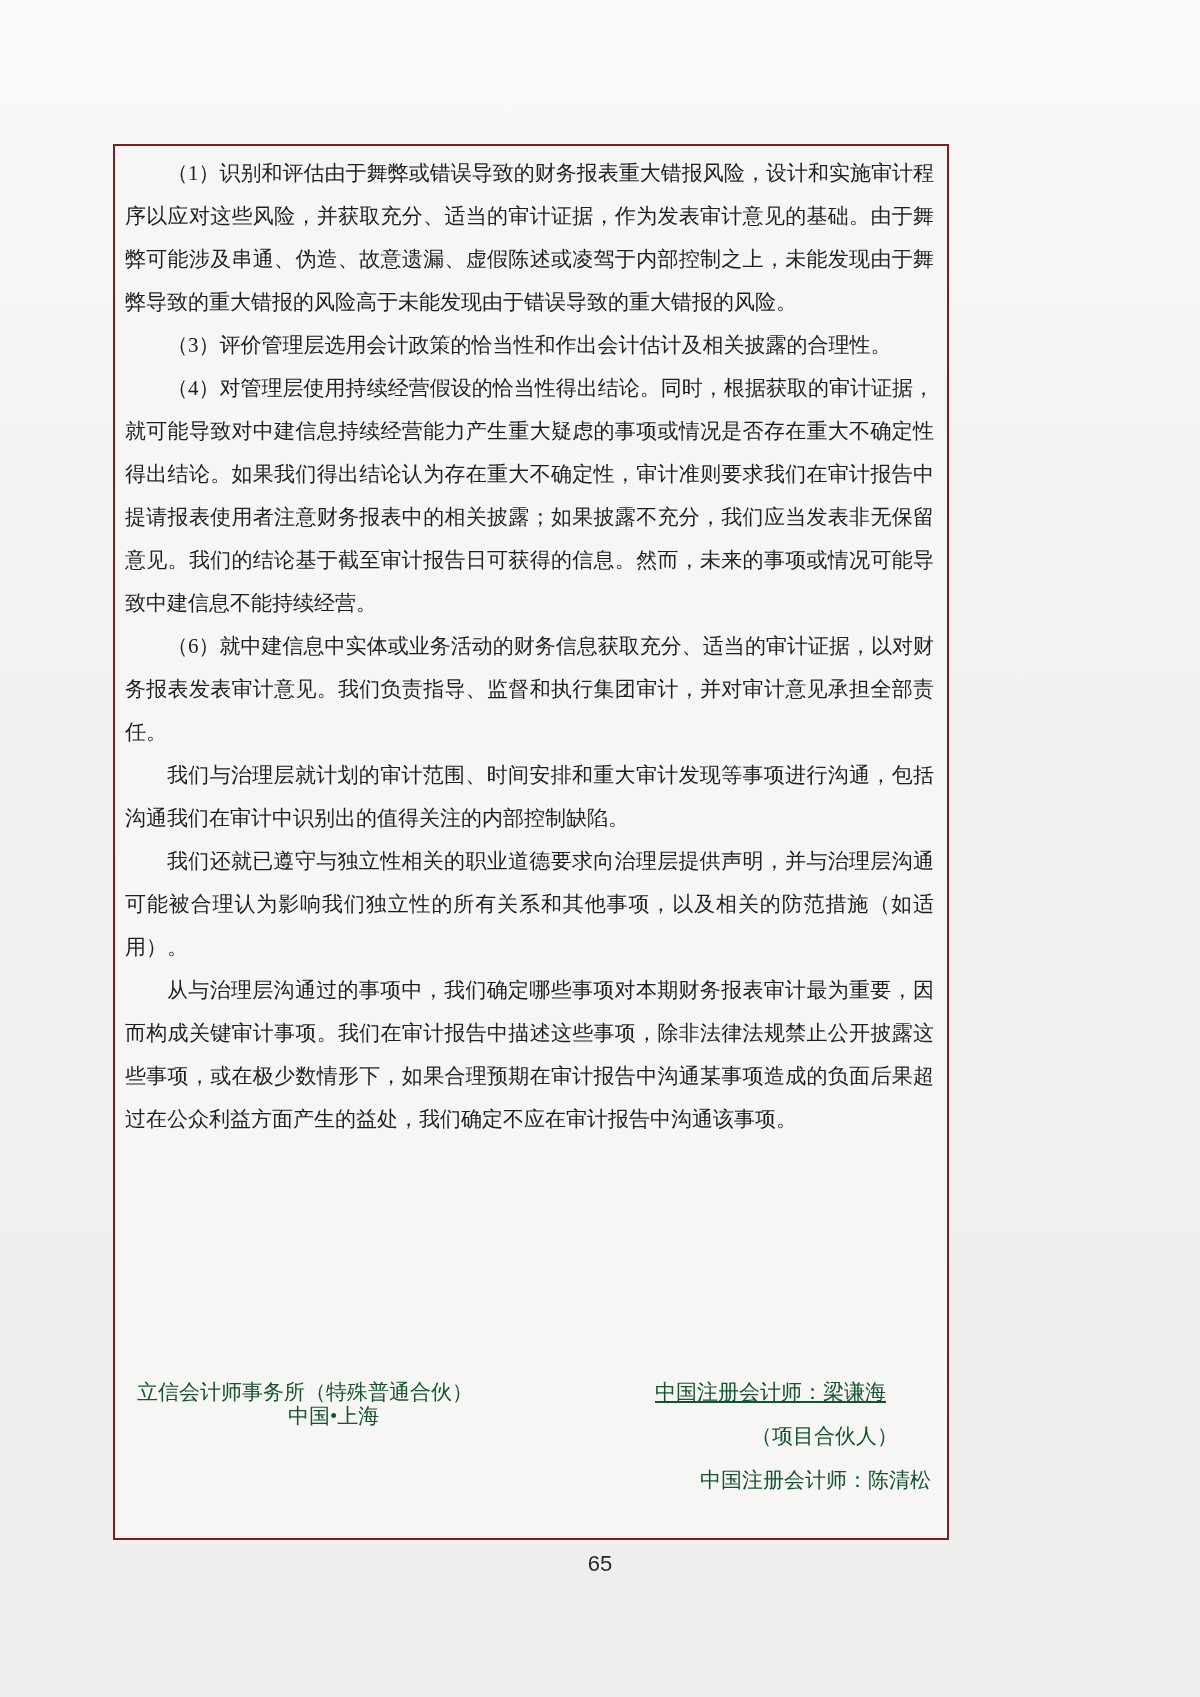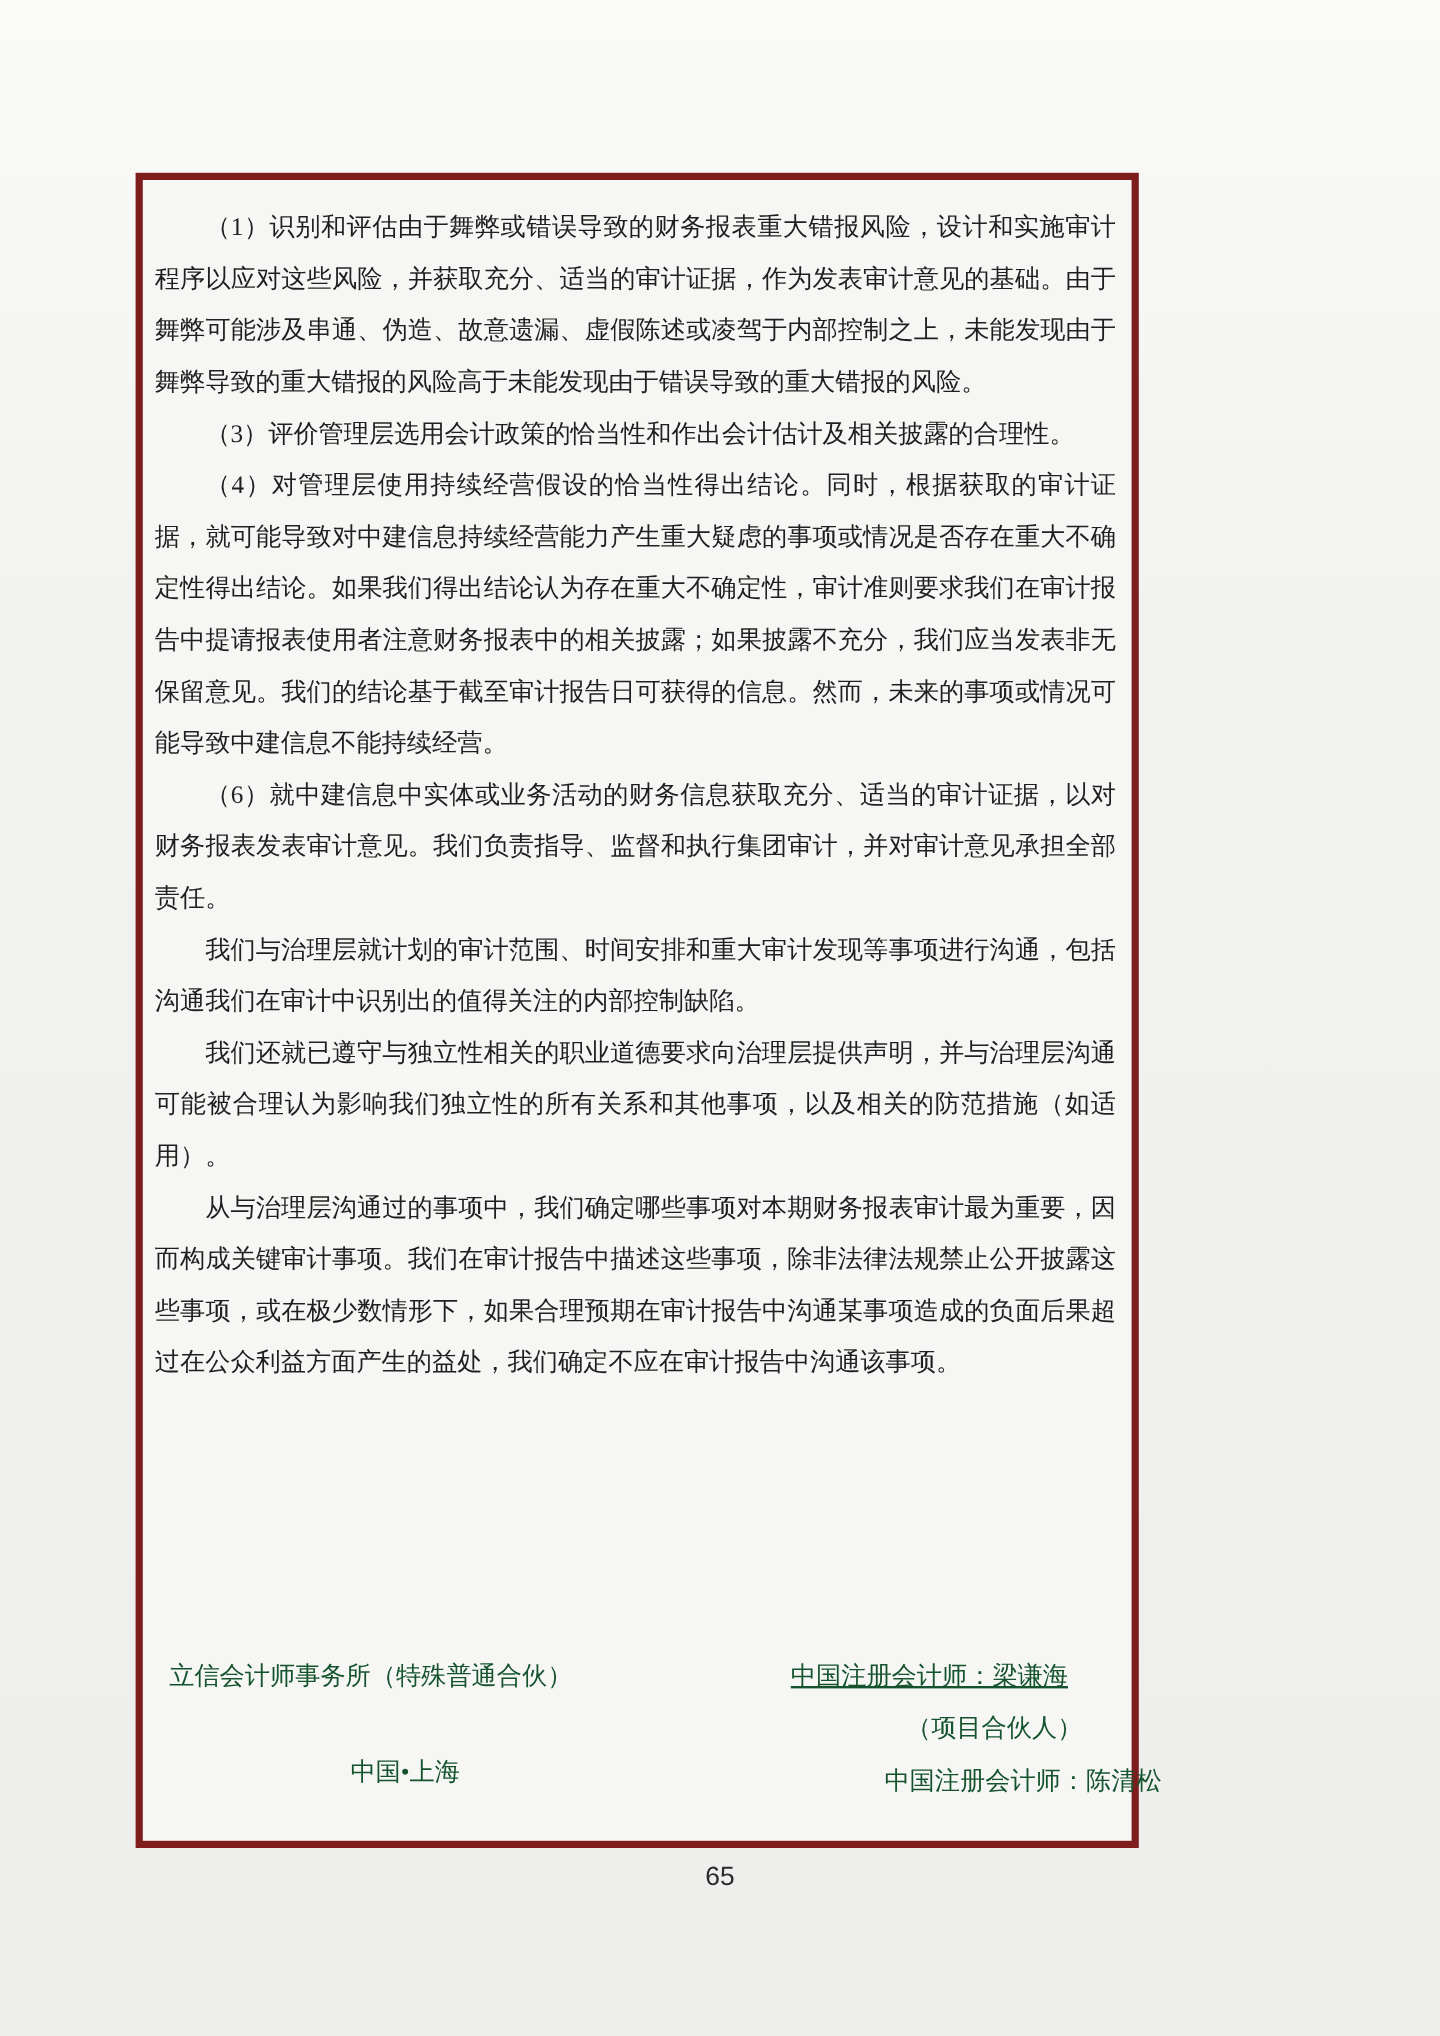--- a/index.html
+++ b/index.html
@@ -14,44 +14,44 @@
     font-family: "Liberation Serif", "DejaVu Serif", serif;
     overflow: hidden;
   }
   .content-box {
     position: absolute;
     left: 113px;
     top: 144px;
     width: 836px;
     height: 1396px;
     box-sizing: border-box;
-    border: 6px solid #7f1d1d;
+    border: 2px solid #7f1d1d;
     background: #f6f6f4;
-    padding: 18px 13px 0 10px;
+    padding: 6px 13px 0 10px;
   }
   .para {
     margin: 0;
     font-size: 21px;
     line-height: 43px;
     color: #1f1f1f;
     text-indent: 2em;
     text-align: justify;
     text-justify: inter-ideograph;
   }
   .sig {
     position: absolute;
     font-size: 21px;
     color: #14532d;
     white-space: nowrap;
   }
   .sig-firm     { left: 22px;  top: 1232px; }
   .sig-cpa1     { left: 540px; top: 1232px; text-decoration: underline; }
   .sig-partner  { left: 595px; top: 1276px; margin-left: 41px; }
-  .sig-location { left: 173px; top: 1312px; }
-  .sig-cpa2     { left: 585px; top: 1320px; margin-left: 33px; }
+  .sig-location { left: 173px; top: 1256px; }
+  .sig-cpa2     { left: 585px; top: 1320px; }
   .page-number {
     position: absolute;
     left: 0;
     top: 1551px;
     width: 100%;
     text-align: center;
     font-size: 22px;
     color: #2a2a2a;
     font-family: "Liberation Sans", "DejaVu Sans", sans-serif;
   }

